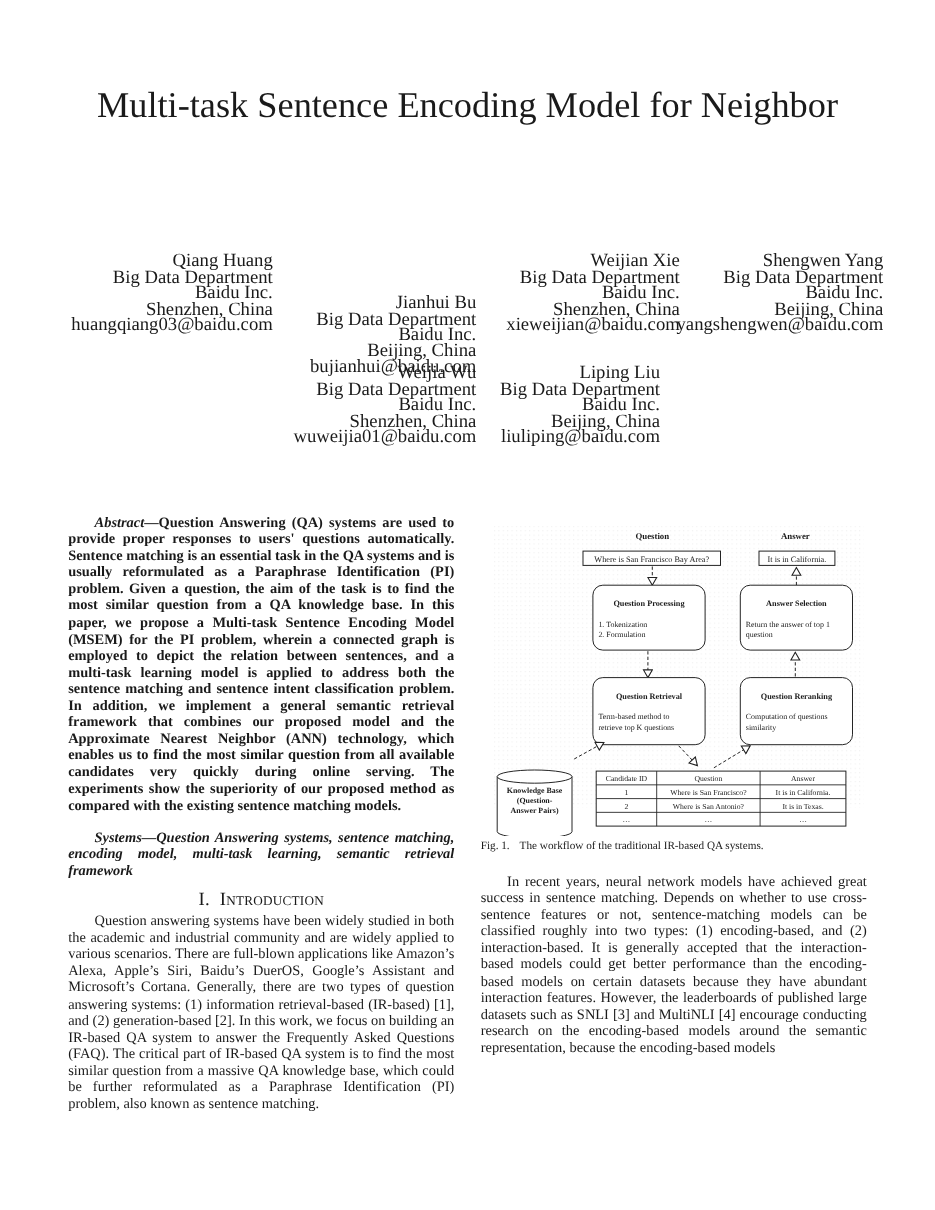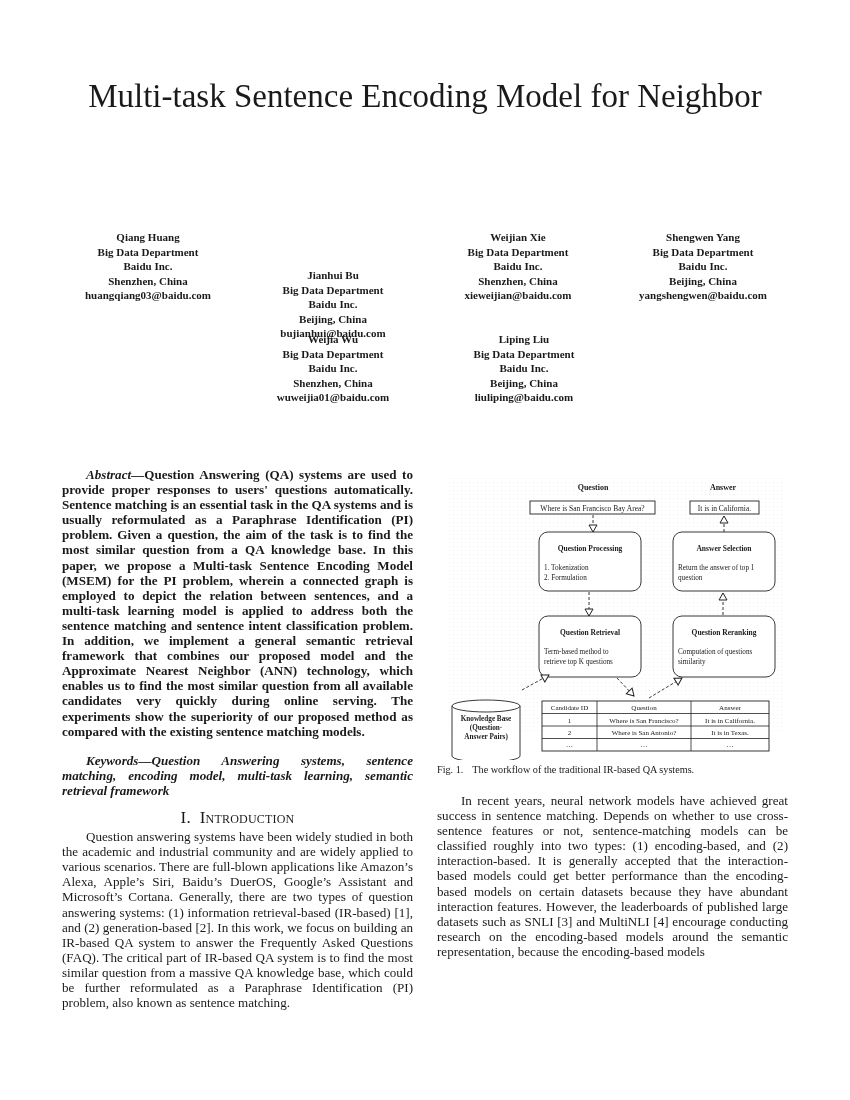--- a/index.html
+++ b/index.html
@@ -6,22 +6,22 @@
   body {
     width: 850px; height: 1100px; position: relative; overflow: hidden;
     font-family: "Liberation Serif", "DejaVu Serif", serif; color: #1a1a1a;
   }
   .title {
     position: absolute; left: 40px; top: 76px; width: 770px;
     text-align: center; font-size: 33px; line-height: 40px; font-weight: normal;
     margin: 0;
   }
   .author {
-    position: absolute; width: 200px; text-align: center;
-    font-size: 11px; line-height: 14.6px; font-weight: bold;
+    position: absolute; width: 200px; text-align: right;
+    font-size: 17px; line-height: 14.6px;
   }
   .author div { white-space: nowrap; }
 
   .col { position: absolute; font-size: 13.1px; line-height: 15.1px; }
   .col-left { left: 62px; top: 467px; width: 351px; }
   .col-right { left: 437px; width: 351px; }
 
   .abstract { font-weight: bold; text-align: justify; text-indent: 24px; margin: 0; }
   .abstract .lead { font-style: italic; }
   .keywords { font-weight: bold; font-style: italic; text-align: justify; text-indent: 24px; margin: 14px 0 0 0; }
@@ -79,31 +79,31 @@
   <div>yangshengwen@baidu.com</div>
 </div>
 
 <div class="author" style="left:233px; top:332px;">
   <div>Weijia Wu</div>
   <div>Big Data Department</div>
   <div>Baidu Inc.</div>
   <div>Shenzhen, China</div>
   <div>wuweijia01@baidu.com</div>
 </div>
-<div class="author" style="left:424px; top:332px;">
+<div class="author" style="left:400px; top:332px;">
   <div>Liping Liu</div>
   <div>Big Data Department</div>
   <div>Baidu Inc.</div>
   <div>Beijing, China</div>
   <div>liuliping@baidu.com</div>
 </div>
 
 <div class="col col-left">
   <p class="abstract"><span class="lead">Abstract</span><span>—</span><span>Question Answering (QA) systems are used to provide proper responses to users' questions automatically. Sentence matching is an essential task in the QA systems and is usually reformulated as a Paraphrase Identification (PI) problem. Given a question, the aim of the task is to find the most similar question from a QA knowledge base. In this paper, we propose a Multi-task Sentence Encoding Model (MSEM) for the PI problem, wherein a connected graph is employed to depict the relation between sentences, and a multi-task learning model is applied to address both the sentence matching and sentence intent classification problem. In addition, we implement a general semantic retrieval framework that combines our proposed model and the Approximate Nearest Neighbor (ANN) technology, which enables us to find the most similar question from all available candidates very quickly during online serving. The experiments show the superiority of our proposed method as compared with the existing sentence matching models.</span></p>
-  <p class="keywords"><span>Keywords</span><span>—</span><span>Question Answering systems, sentence matching, encoding model, multi-task learning, semantic retrieval framework</span></p>
+  <p class="keywords"><span>Systems</span><span>—</span><span>Question Answering systems, sentence matching, encoding model, multi-task learning, semantic retrieval framework</span></p>
   <div class="section-heading">
     <span>I.</span>&nbsp;&nbsp;<span class="sc">Introduction</span>
   </div>
   <p class="para">Question answering systems have been widely studied in both the academic and industrial community and are widely applied to various scenarios. There are full-blown applications like Amazon’s Alexa, Apple’s Siri, Baidu’s DuerOS, Google’s Assistant and Microsoft’s Cortana. Generally, there are two types of question answering systems: (1) information retrieval-based (IR-based) [1], and (2) generation-based [2]. In this work, we focus on building an IR-based QA system to answer the Frequently Asked Questions (FAQ). The critical part of IR-based QA system is to find the most similar question from a massive QA knowledge base, which could be further reformulated as a Paraphrase Identification (PI) problem, also known as sentence matching.</p>
 </div>
 
 <div class="figure">
   <svg width="360" height="290" viewBox="0 0 360 290" xmlns="http://www.w3.org/2000/svg">
     <defs>
       <pattern id="dots" width="4" height="4" patternUnits="userSpaceOnUse">

